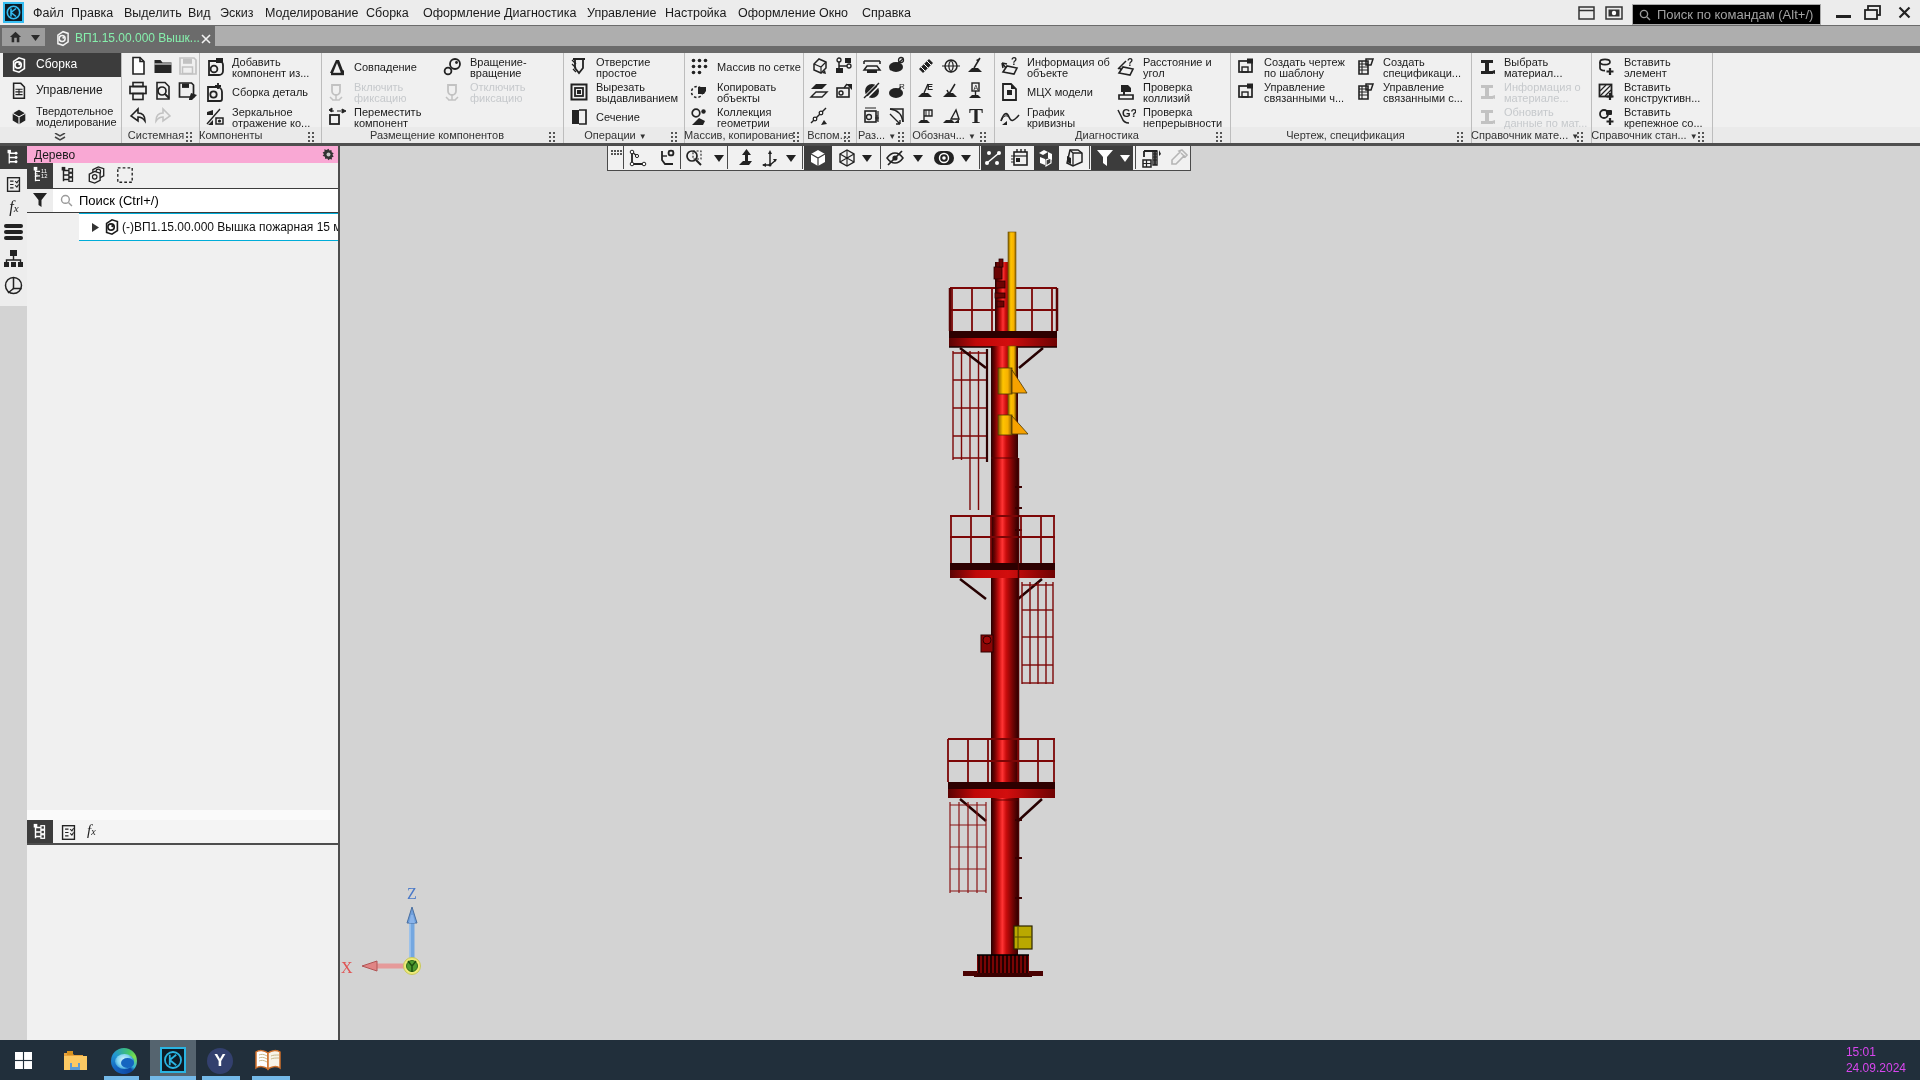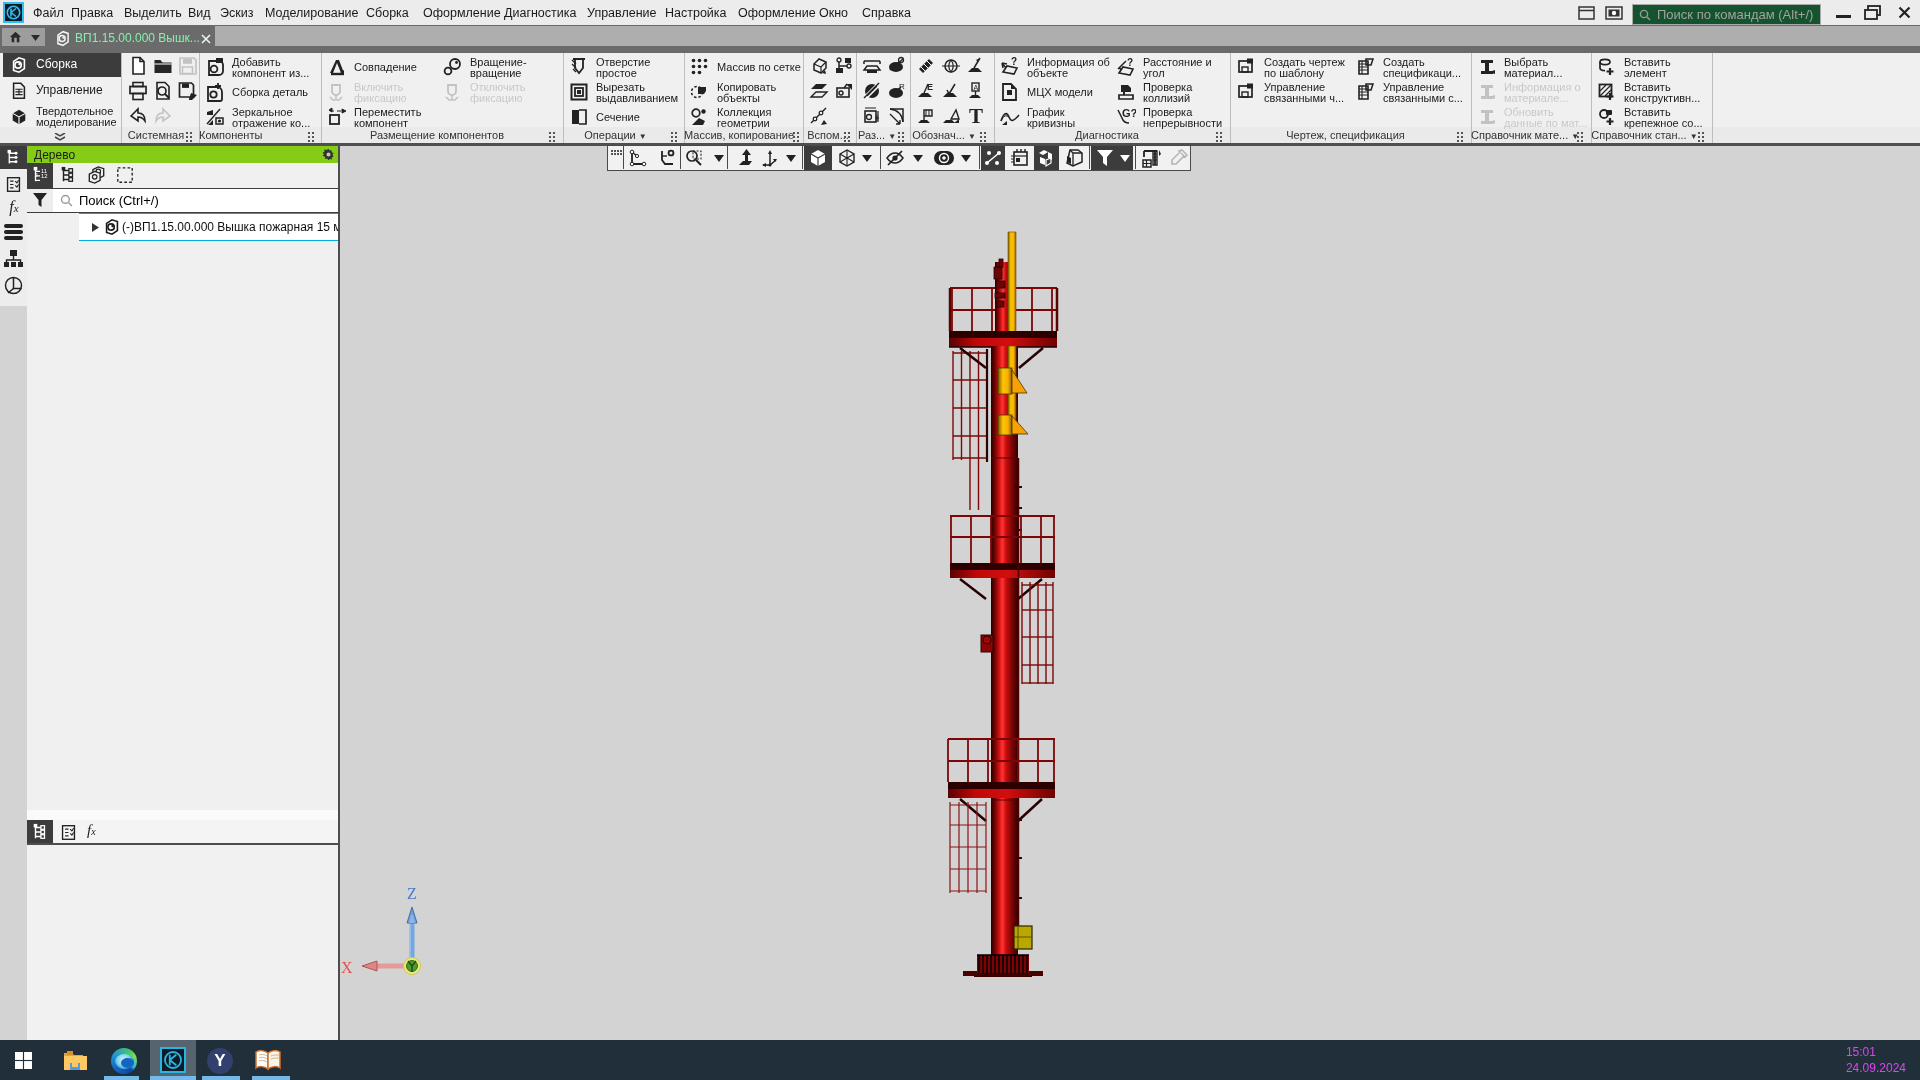--- a/index.html
+++ b/index.html
@@ -282,21 +282,21 @@
 <div class="mi" style="left:862px">Справка</div>
 <svg style="position:absolute;left:1578px;top:6px" width="17" height="14" viewBox="0 0 17 14">
       <rect x="1" y="1" width="15" height="12" fill="none" stroke="#333" stroke-width="1.5"></rect>
       <path d="M1 4.5h15" stroke="#333" stroke-width="1.5"></path>
     </svg>
 <svg style="position:absolute;left:1605px;top:6px" width="18" height="14" viewBox="0 0 18 14">
       <rect x="1" y="1" width="16" height="12" fill="none" stroke="#333" stroke-width="1.5"></rect>
       <rect x="3.5" y="3.5" width="11" height="7" fill="#333"></rect>
       <circle cx="9" cy="7" r="2.2" fill="#fff"></circle>
     </svg>
-<div style="position:absolute;left:1632px;top:4px;width:189px;height:21px;background:#14532d;border:1px solid #a9a9a9">
+<div style="position:absolute;left:1632px;top:4px;width:189px;height:21px;background:#000000;border:1px solid #a9a9a9">
 <svg style="position:absolute;left:6px;top:4px" width="12" height="12" viewBox="0 0 12 12">
         <circle cx="5" cy="5" r="3.6" fill="none" stroke="#9a9a9a" stroke-width="1.4"></circle>
         <path d="M8 8l3 3" stroke="#9a9a9a" stroke-width="1.4"></path>
       </svg>
 <div style="position:absolute;left:24px;top:0;line-height:19px;font-size:13px;color:#a2a2a2">Поиск по командам (Alt+/)</div>
     </div>
 <div style="position:absolute;left:1836px;top:15px;width:15px;height:3px;background:#222"></div>
 <svg style="position:absolute;left:1864px;top:5px" width="17" height="15" viewBox="0 0 17 15">
       <rect x="4" y="1" width="12" height="9" fill="none" stroke="#222" stroke-width="1.8"></rect>
       <rect x="1" y="5" width="12" height="9" fill="#ececec" stroke="#222" stroke-width="1.8"></rect>
@@ -759,21 +759,21 @@
       <rect x="14" y="12" width="5" height="5" fill="#222"></rect>
     </svg>
 <svg style="position:absolute;left:4px;top:130px" width="19" height="19" viewBox="0 0 19 19">
       <circle cx="9.5" cy="9.5" r="8" fill="none" stroke="#222" stroke-width="1.5"></circle>
       <path d="M9.5 1.5v11h8" fill="none" stroke="#222" stroke-width="1.5"></path>
       <path d="M9.5 12.5 4 17" stroke="#222" stroke-width="1.5"></path>
     </svg>
 </div>
 <div style="position:absolute;left:0;top:306px;width:27px;height:734px;background:#d3d3d3"></div>
 <div id="panel">
-<div style="position:absolute;left:0;top:0;width:311px;height:17px;background:#84cc16">
+<div style="position:absolute;left:0;top:0;width:311px;height:17px;background:#f9a8d4">
 <div style="position:absolute;left:7px;top:0;line-height:18px;font-size:12px;color:#1a1a1a">Дерево</div>
 <svg style="position:absolute;left:295px;top:2px" width="13" height="13" viewBox="0 0 20 20">
         <path d="M10 1l1.5 3 3-1 .5 3.5L18 8l-2 2.5L18 13l-3 1.5.5 3-3.5-.5L10 19l-2-3-3 1-.5-3.5L1 12l2-2.5L1 7l3-1.5L3.5 2 7 3z" fill="#333"></path>
         <circle cx="10" cy="10" r="3" fill="#c6c6c6"></circle>
       </svg>
     </div>
 <div style="position:absolute;left:0;top:17px;width:311px;height:25px;background:#f0f0f0">
 <div style="position:absolute;left:0;top:0;width:26px;height:25px;background:#3c3c3c">
 <svg style="position:absolute;left:4px;top:3px" width="18" height="18" viewBox="0 0 20 20">
           <path d="M5 2v15M5 6h5M5 11h5M5 16h5" stroke="#fff" stroke-width="1.4" fill="none"></path>

